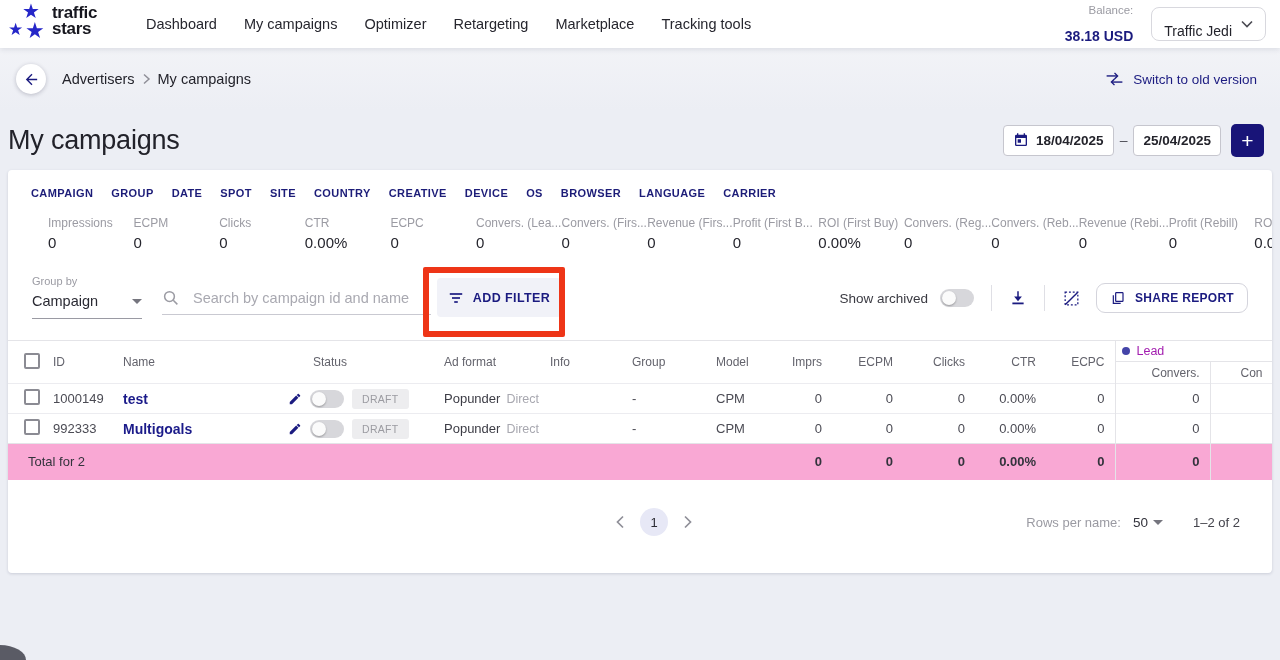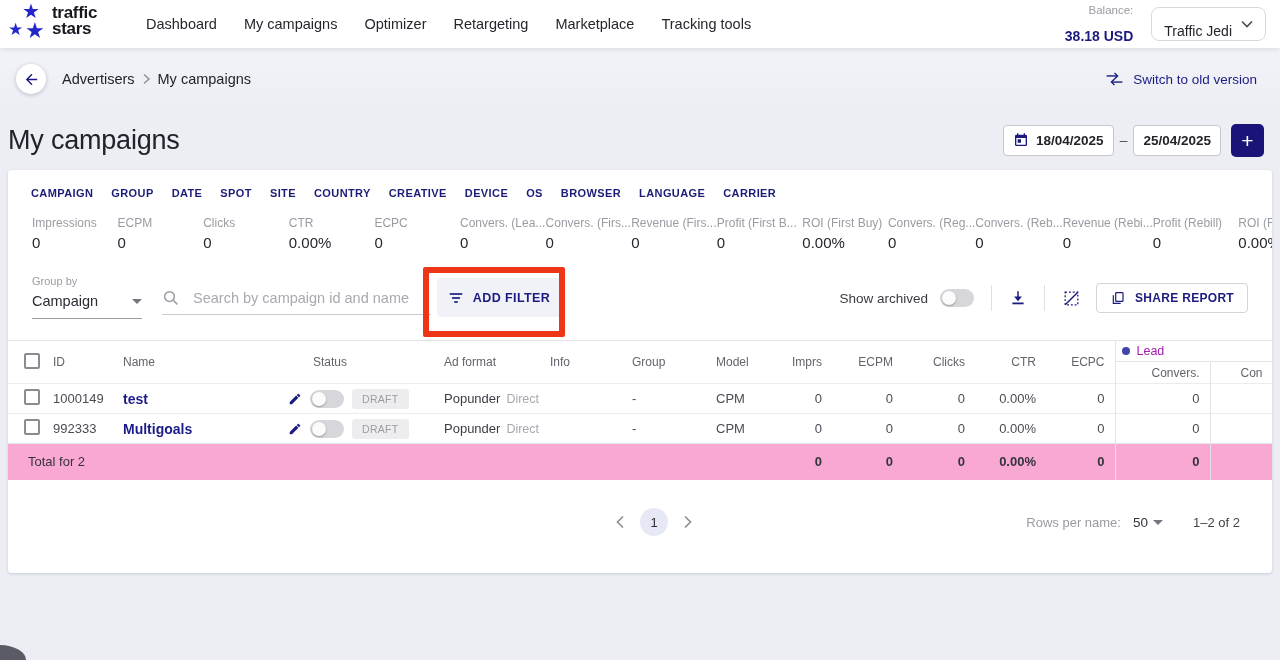--- a/index.html
+++ b/index.html
@@ -40,41 +40,41 @@
   .date-text { font-size:13.5px; font-weight:600; color:#23232b; }
   .date-sep { color:#55555e; font-size:14px; }
   .plus-btn { width:33px; height:33px; margin-left:4px; background:#181478; color:#fff; border:none; border-radius:5px; font-size:21px; line-height:1; cursor:pointer; }
 
   
   .card { position:relative; margin:0 8px; width:1264px; height:403px; background:#fff; border-radius:4px; box-shadow:0 1px 3px rgba(50,55,90,.18); overflow:hidden; }
 
   .tabs { padding:17px 0 0 23px; display:flex; gap:18px; }
   .tab { font-size:11px; font-weight:700; letter-spacing:.4px; color:#1c1c78; cursor:pointer; white-space:nowrap; }
 
-  .stats { margin-top:17px; padding-left:24px; display:flex; }
+  .stats { margin-top:17px; padding-left:40px; display:flex; }
   .stat { flex:0 0 85.6px; white-space:nowrap; overflow:visible; }
   .stat-label { font-size:12px; color:#9b9ba3; margin-bottom:4px; }
   .stat-value { font-size:15px; color:#25252d; }
 
   .controls { position:relative; margin-top:16px; height:73px; }
   .group-by { position:absolute; left:24px; top:8px; width:110px; border-bottom:1px solid #9a9aa3; padding-bottom:9px; cursor:pointer; }
   .group-by-label { font-size:11px; color:#9b9ba3; }
   .group-by-row { margin-top:6px; display:flex; align-items:center; justify-content:space-between; }
   .group-by-value { font-size:14.5px; color:#2a2a33; }
   .caret { width:0; height:0; border-left:5px solid transparent; border-right:5px solid transparent; border-top:5px solid #75757e; }
   .search { position:absolute; left:154px; top:22px; width:269px; border-bottom:1px solid #c9c9d1; display:flex; align-items:center; gap:13px; padding-bottom:7px; }
   .search-input { border:none; outline:none; background:transparent; font-family:inherit; font-size:14.5px; color:#2a2a33; width:225px; }
   .search-input::placeholder { color:#a9a9b1; }
   .add-filter-btn { position:absolute; left:429px; top:11px; width:124px; height:39px; background:#f1f2f8; border:none; border-radius:4px; display:flex; align-items:center; justify-content:center; gap:9px; font-family:inherit; font-size:12.5px; font-weight:700; letter-spacing:.4px; color:#1b1b80; cursor:pointer; }
   .red-box { position:absolute; left:415px; top:0; width:142px; height:70px; border:6px solid #ee3517; border-radius:2px; z-index:5; pointer-events:none; }
   .controls-right { position:absolute; right:24px; top:16px; height:30px; display:flex; align-items:center; }
   .show-archived-label { font-size:13.5px; color:#3a3a42; margin-right:12px; }
   .vdivider { width:1px; height:26px; background:#dfdfe5; margin:0 17px; }
   .icon-btn { background:none; border:none; cursor:pointer; display:flex; align-items:center; padding:0; }
-  .share-btn { margin-left:15px; height:30px; border:1px solid #d4d4dc; border-radius:4px; background:#fff; display:flex; align-items:center; gap:9px; padding:0 13px; font-family:inherit; font-size:12px; font-weight:700; letter-spacing:.3px; color:#1b1b80; cursor:pointer; }
+  .share-btn { margin-left:15px; height:30px; border:1px solid #d4d4dc; border-radius:9px; background:#fff; display:flex; align-items:center; gap:9px; padding:0 13px; font-family:inherit; font-size:12px; font-weight:700; letter-spacing:.3px; color:#1b1b80; cursor:pointer; }
 
   .toggle { display:inline-block; width:34px; height:18px; background:#d7d7db; border-radius:10px; position:relative; cursor:pointer; flex:none; }
   .toggle .knob { position:absolute; left:2px; top:2px; width:14px; height:14px; background:#fbfbfb; border-radius:50%; box-shadow:0 1px 2px rgba(0,0,0,.3); }
 
   .checkbox { display:inline-block; width:16px; height:16px; border:2px solid #8b8b93; border-radius:2px; background:#fff; cursor:pointer; }
 
   
   table.grid { width:100%; border-collapse:collapse; table-layout:fixed; border-top:1px solid #e4e4e8; }
   table.grid th { font-weight:400; font-size:12px; color:#63636c; }
   thead tr.h1 th { height:21px; }

